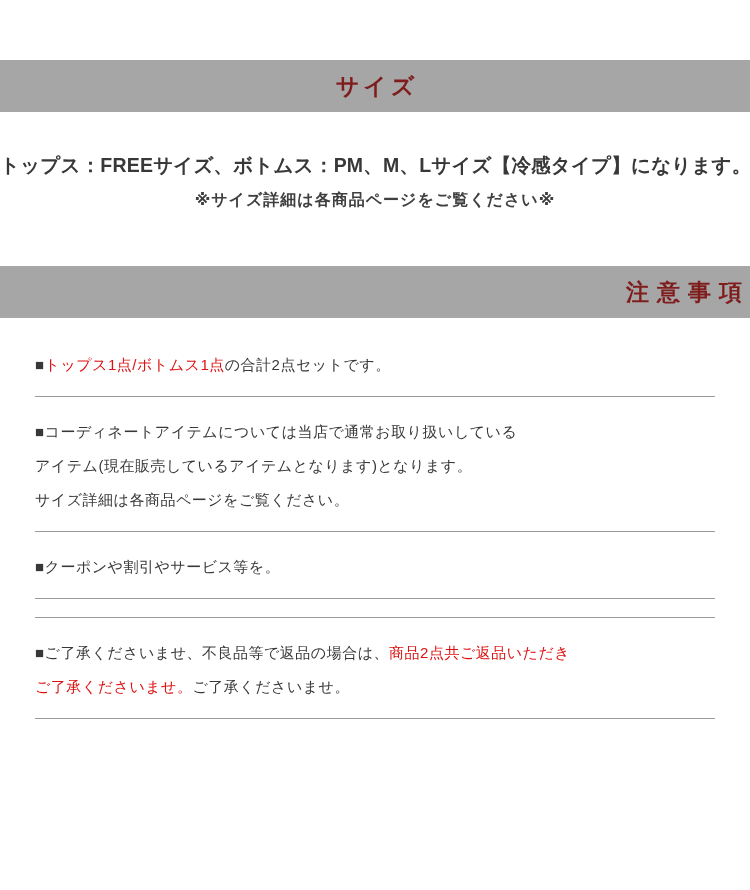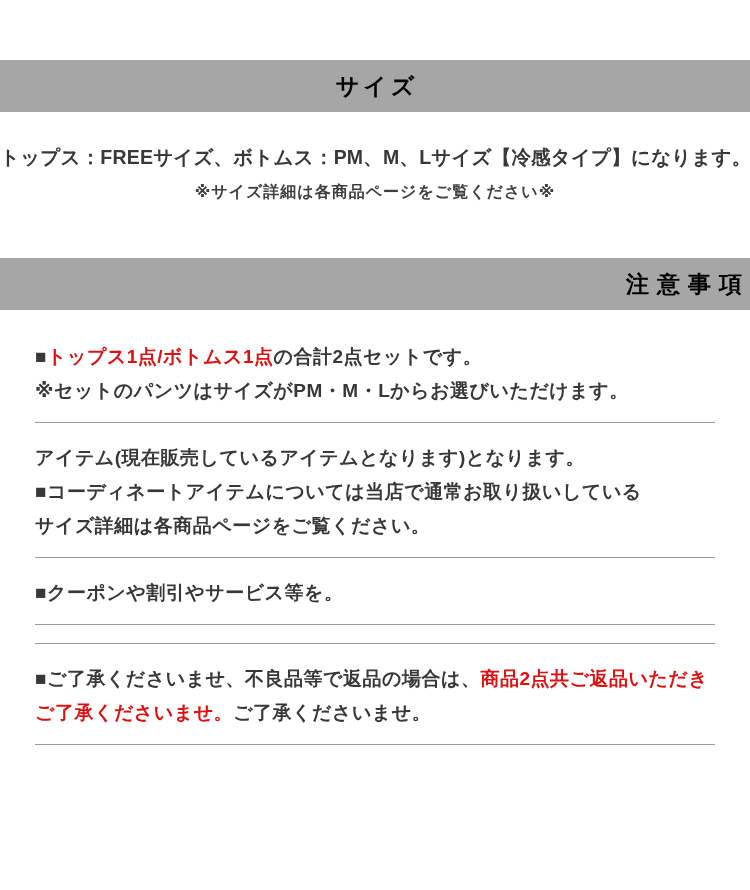--- a/index.html
+++ b/index.html
@@ -17,30 +17,30 @@
   .section-header {
     height: 52px;
     background: #a6a6a6;
     display: flex;
     align-items: center;
     justify-content: center;
   }
   .section-header.first { margin-top: 60px; }
   .section-header.second { margin-top: 54px; justify-content: flex-end; }
   .section-header .title {
-    color: #000000;
+    color: #7f1d1d;
     font-size: 23px;
     font-weight: bold;
     letter-spacing: 4px;
     text-indent: 4px;
   }
   .section-header.second .title { letter-spacing: 8px; text-indent: 8px; }
 
   .size-main {
-    margin-top: 28px;
+    margin-top: 36px;
     line-height: 34px;
     font-size: 19.5px;
     font-weight: 600;
     text-align: center;
     color: #383838;
     letter-spacing: 0.2px;
     white-space: nowrap;
   }
   .size-sub {
     margin-top: 6px;
@@ -49,22 +49,22 @@
     font-weight: 600;
     text-align: center;
     color: #3f3f3f;
     letter-spacing: 1px;
   }
 
   .notes {
     padding: 30px 35px 0 35px;
   }
   .note-line {
-    font-size: 19px;
-    font-weight: 700;
+    font-size: 15px;
+    font-weight: 400;
     line-height: 34px;
     letter-spacing: 0.5px;
     white-space: nowrap;
   }
   .note-line .dark { color: #383838; }
   .note-line .red { color: #dd1111; }
   .note-divider {
     height: 1px;
     background: #9b9b9b;
     margin: 14px 0 18px 0;
@@ -83,26 +83,25 @@
 
   <div class="size-sub">※サイズ詳細は各商品ページをご覧ください※</div>
 
   <div class="section-header second">
     <span class="title">注意事項</span>
   </div>
 
   <div class="notes" id="notes">
       <div class="note-item">
         <div class="note-line"><span class="dark">■</span><span class="red">トップス1点/ボトムス1点</span><span class="dark">の合計2点セットです。</span></div>
-        <div class="note-line"><span class="dark">※セットのパンツはサイズがPM・M・Lからお選びいただけます。</span></div>
       </div>
       <div class="note-divider"></div>
       <div class="note-item">
+        <div class="note-line"><span class="dark">■コーディネートアイテムについては当店で通常お取り扱いしている</span></div>
         <div class="note-line"><span class="dark">アイテム(現在販売しているアイテムとなります)となります。</span></div>
-        <div class="note-line"><span class="dark">■コーディネートアイテムについては当店で通常お取り扱いしている</span></div>
         <div class="note-line"><span class="dark">サイズ詳細は各商品ページをご覧ください。</span></div>
       </div>
       <div class="note-divider"></div>
       <div class="note-item">
         <div class="note-line"><span class="dark">■クーポンや割引やサービス等を。</span></div>
       </div>
       <div class="note-divider"></div>
       <div class="note-divider"></div>
       <div class="note-item">
         <div class="note-line"><span class="dark">■ご了承くださいませ、不良品等で返品の場合は、</span><span class="red">商品2点共ご返品いただき</span></div>

